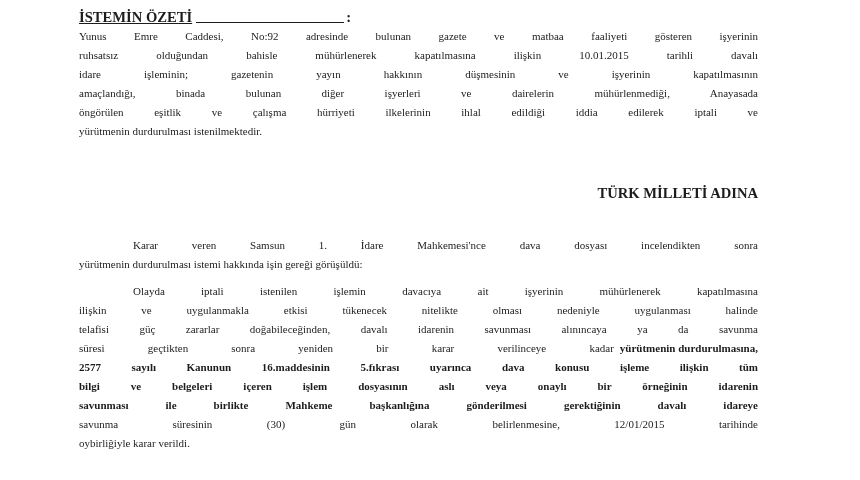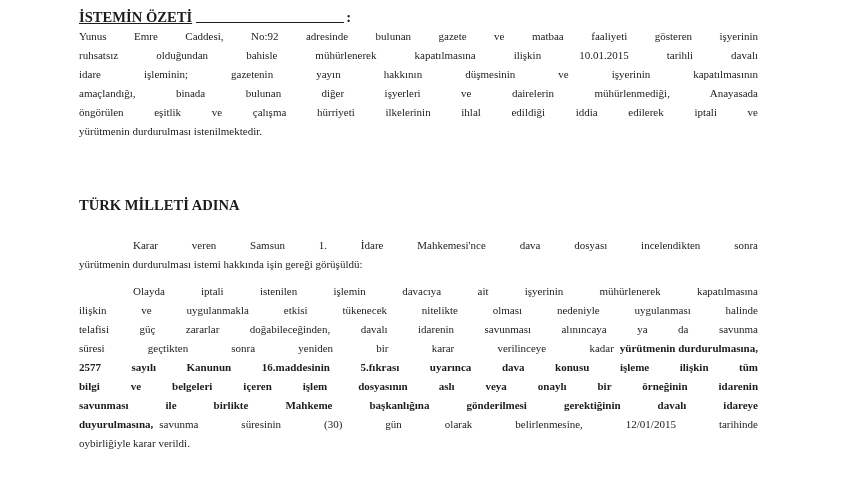--- a/index.html
+++ b/index.html
@@ -14,22 +14,22 @@
     font-size: 11px; line-height: 19px; height: 19px;
     white-space: nowrap;
     text-align: justify; text-align-last: justify;
   }
   .last { text-align-last: left; }
   .b { font-weight: bold; }
   .heading-wrap { position: absolute; left: 0; top: 8px; width: 679px; height: 19px; font-size: 14.6px; line-height: 19px; }
   .ul { text-decoration: underline; font-weight: bold; }
   .ul-line { display: inline-block; width: 130px; border-bottom: 1.4px solid #1c1c1c; height: 14px; vertical-align: baseline; margin-left: 4px; }
   .title {
-    position: absolute; left: 0; width: 679px; text-align: left;
-    font-weight: bold; font-size: 14.6px; line-height: 19px; top: 196px;
+    position: absolute; left: 0; width: 679px; text-align: right;
+    font-weight: bold; font-size: 14.6px; line-height: 19px; top: 184px;
   }
 </style>
 </head>
 <body>
 
 <div class="page">
 
   <div class="heading-wrap" style="display:flex;">
     <span class="ul">İSTEMİN ÖZETİ</span>
     <span class="ul-line" style="width:148px;"></span>
@@ -52,18 +52,17 @@
   <div class="line" style="top:301px;">ilişkin ve uygulanmakla etkisi tükenecek nitelikte olması nedeniyle uygulanması halinde</div>
   <div class="line" style="top:320px;">telafisi güç zararlar doğabileceğinden, davalı idarenin savunması alınıncaya ya da savunma</div>
   <div class="line" style="top:339px; display:flex; justify-content:space-between;">
     <span style="flex:1; text-align:justify; text-align-last:justify; margin-right:6px;">süresi geçtikten sonra yeniden bir karar verilinceye kadar</span>
     <span class="b">yürütmenin durdurulmasına,</span>
   </div>
   <div class="line b" style="top:358px;">2577 sayılı Kanunun 16.maddesinin 5.fıkrası uyarınca dava konusu işleme ilişkin tüm</div>
   <div class="line b" style="top:377px;">bilgi ve belgeleri içeren işlem dosyasının aslı veya onaylı bir örneğinin idarenin</div>
   <div class="line b" style="top:396px;">savunması ile birlikte Mahkeme başkanlığına gönderilmesi gerektiğinin davalı idareye</div>
   <div class="line" style="top:415px; display:flex;">
-    <span class="b" style="margin-right:6px;">duyurulmasına,</span>
     <span style="flex:1; text-align:justify; text-align-last:justify;">savunma süresinin (30) gün olarak belirlenmesine, 12/01/2015 tarihinde</span>
   </div>
   <div class="line last" style="top:434px;">oybirliğiyle karar verildi.</div>
 
 </div>
 
 </body></html>

